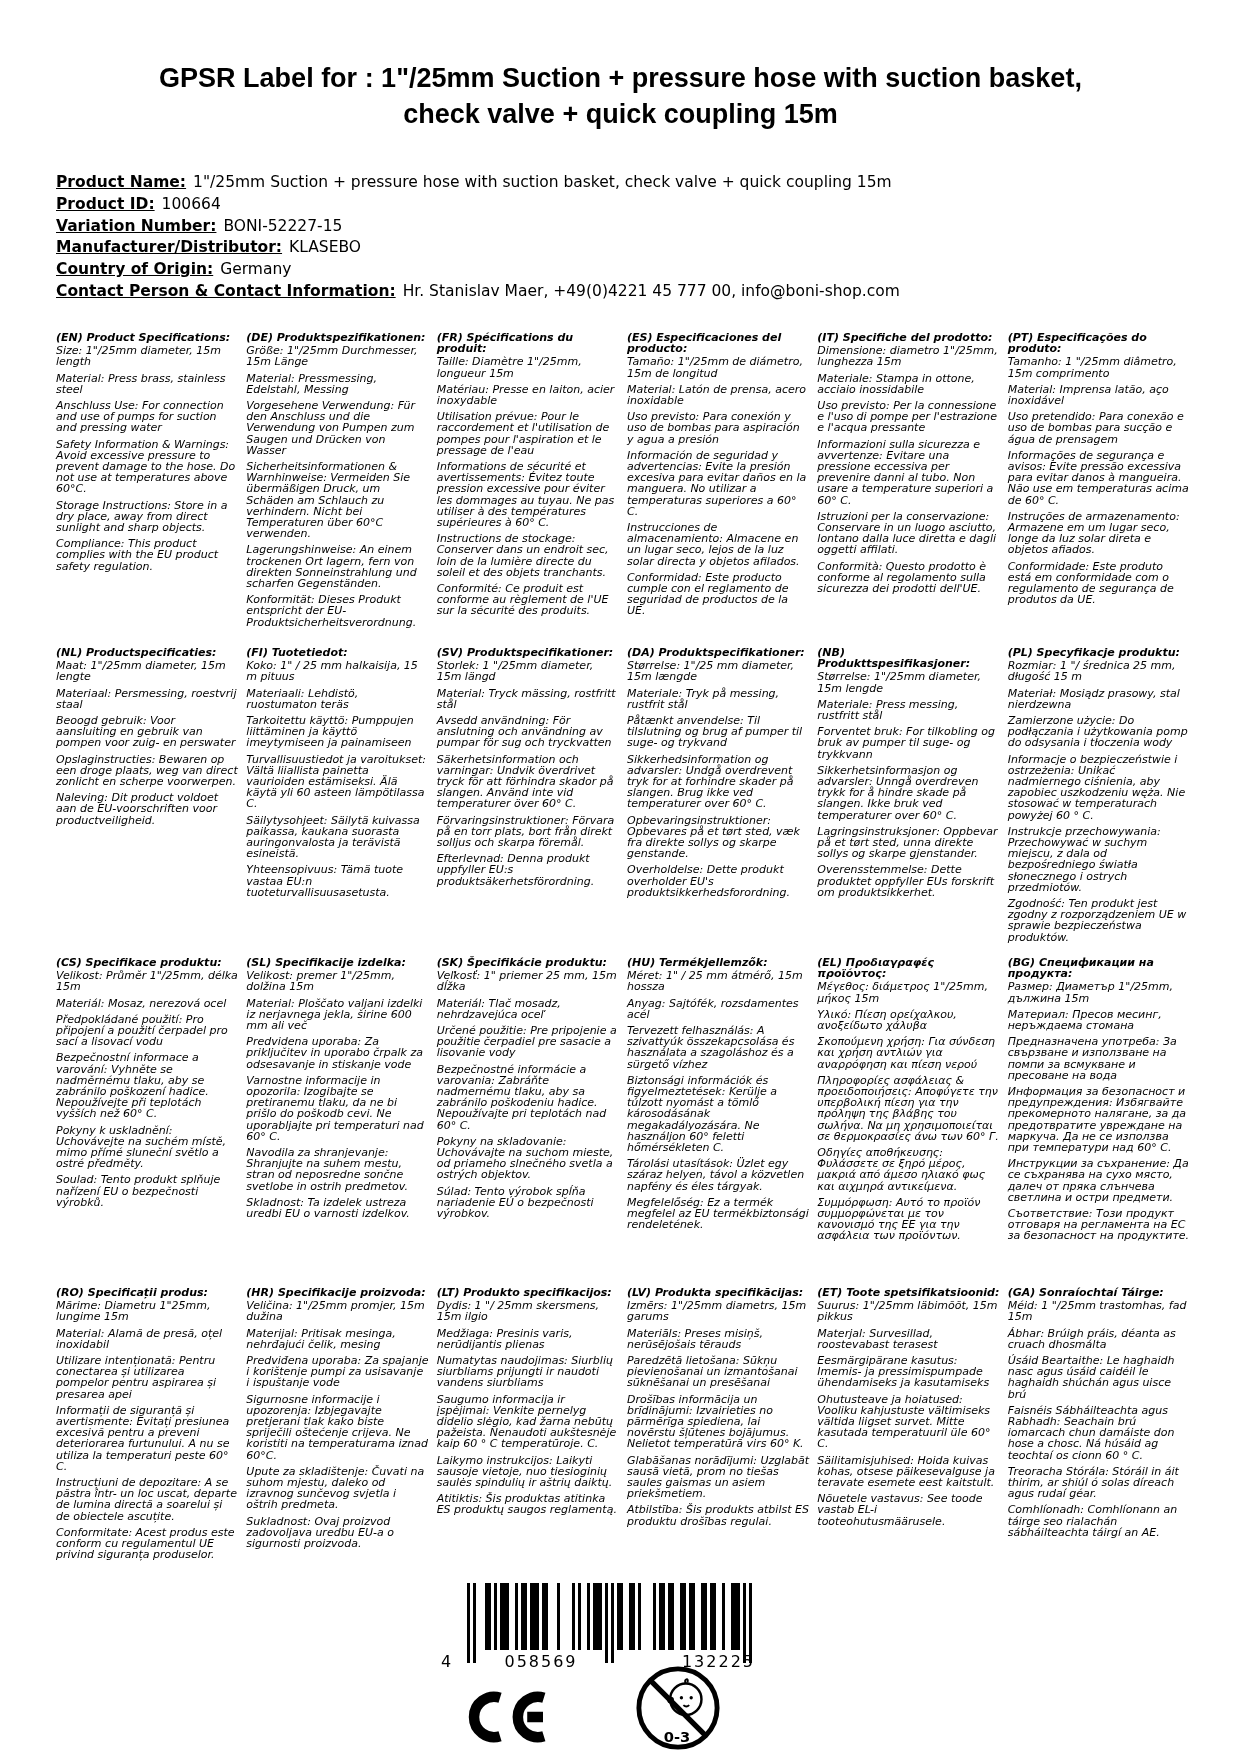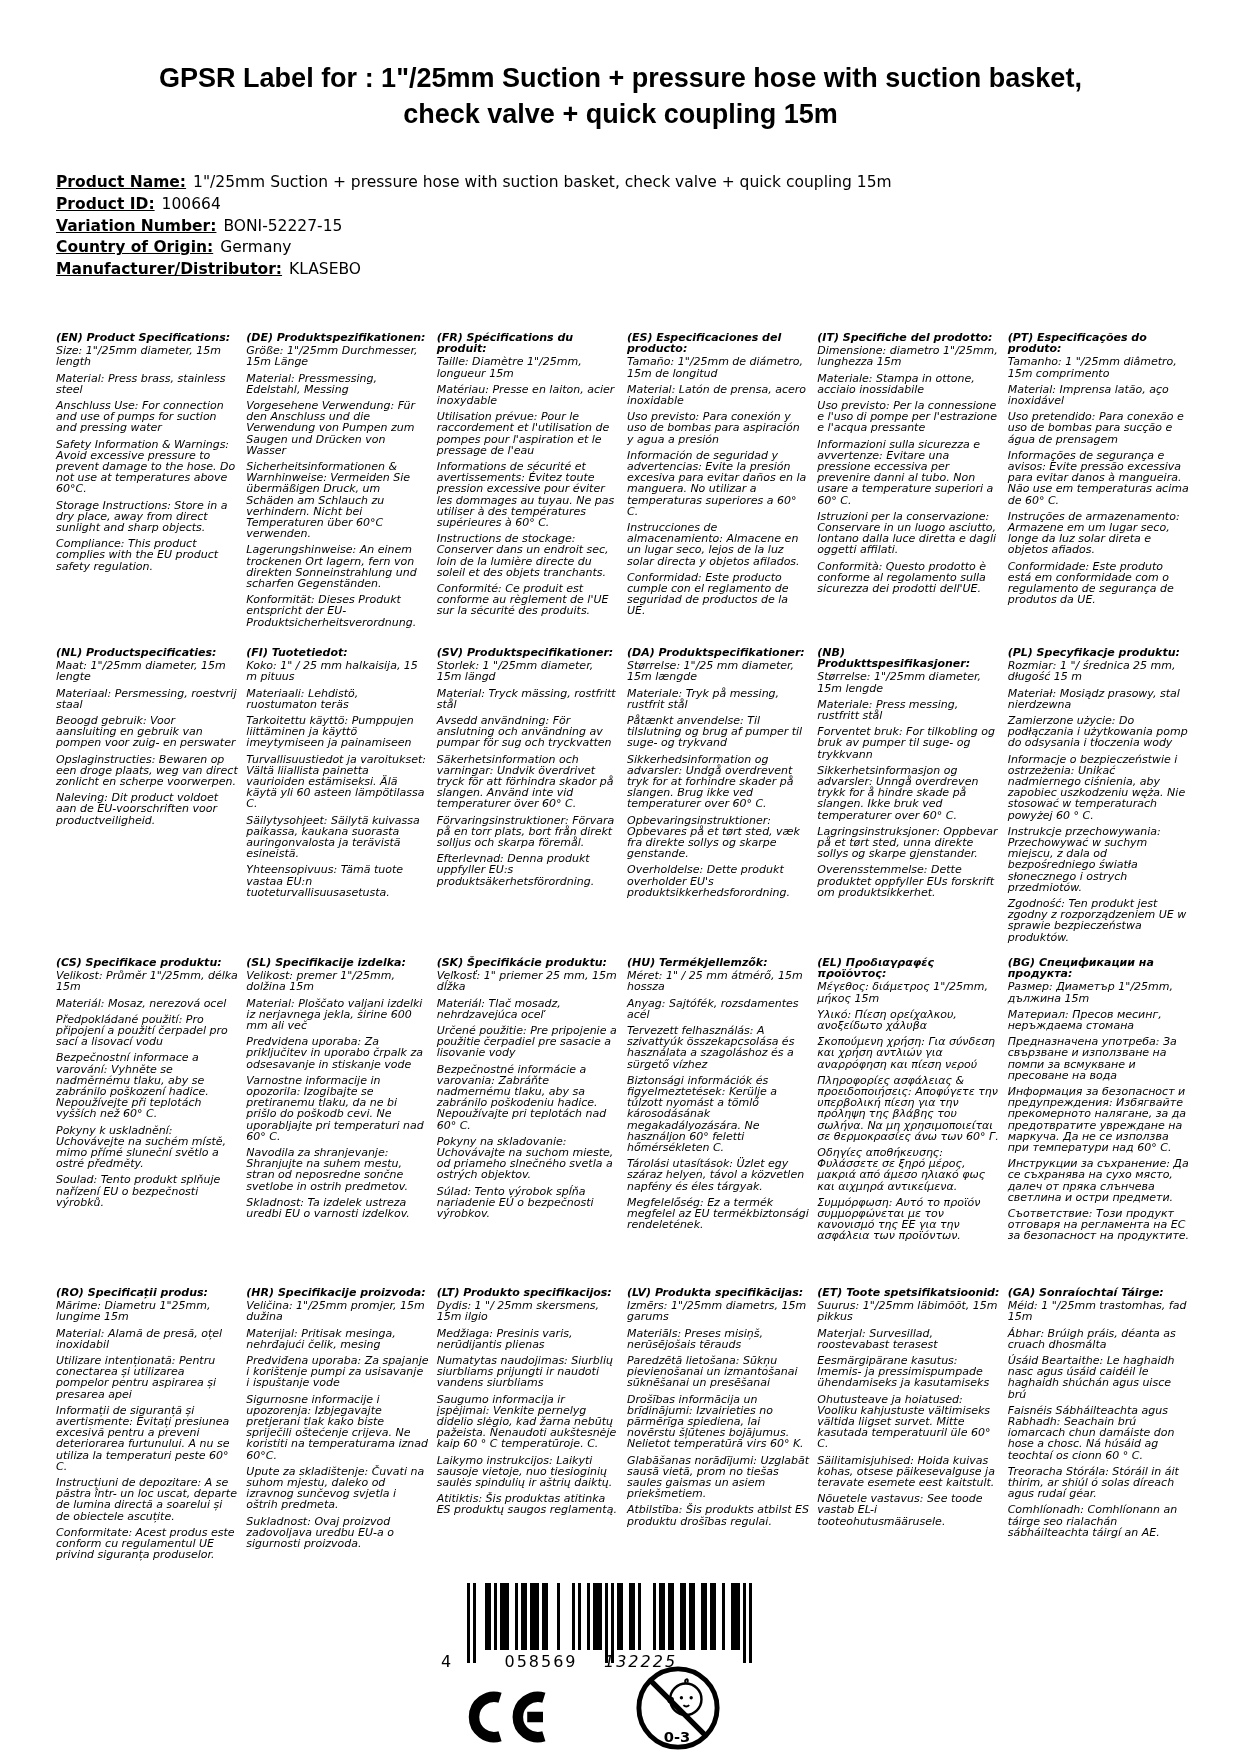--- a/index.html
+++ b/index.html
@@ -23,35 +23,36 @@
   }
   .lang-block{font-size:11px;line-height:11.2px;overflow-wrap:break-word;font-style:italic;}
   .block-heading{font-weight:bold;margin:0 0 2px 0;}
   .lang-block p{margin:0 0 5px 0;}
   .barcode{position:absolute;left:467px;top:1583px;width:285px;height:100px;}
   .bars{position:relative;height:80px;display:flex;align-items:flex-start;}
   .bars div{flex:0 0 3px;}
   .bc-digit{position:absolute;top:69px;font-size:16px;letter-spacing:2px;}
   .bc-prefix{left:-26px;}
   .bc-g1{left:10px;width:128px;text-align:center;}
-  .bc-g2{left:137px;width:128px;text-align:left;font-style:italic;}
+  .bc-g2{left:160px;width:128px;text-align:right;}
   .ce-mark{position:absolute;left:458px;top:1686px;}
   .age-warning{position:absolute;left:634px;top:1664px;}
 </style>
 </head>
 <body>
 
 <div class="title">GPSR Label for : 1"/25mm Suction + pressure hose with suction basket, check valve + quick coupling 15m</div>
 
 <div class="product-info">
   <div class="pi-row"><span class="pi-label">Product Name:</span><span class="pi-value">1"/25mm Suction + pressure hose with suction basket, check valve + quick coupling 15m</span></div>
   <div class="pi-row"><span class="pi-label">Product ID:</span><span class="pi-value">100664</span></div>
   <div class="pi-row"><span class="pi-label">Variation Number:</span><span class="pi-value">BONI-52227-15</span></div>
+  <div class="pi-row"><span class="pi-label">Manufacturer/Distributor:</span><span class="pi-value">KLASEBO</span></div>
   <div class="pi-row"><span class="pi-label">Country of Origin:</span><span class="pi-value">Germany</span></div>
-  <div class="pi-row"><span class="pi-label">Manufacturer/Distributor:</span><span class="pi-value">KLASEBO</span></div>
+  <div class="pi-row"><span class="pi-label">Contact Person &amp; Contact Information:</span><span class="pi-value">Hr. Stanislav Maer, +49(0)4221 45 777 00, info@boni-shop.com</span></div>
 </div>
 
 <div class="lang-grid">
   <div class="lang-block">
     <div class="block-heading">(EN) Product Specifications:</div>
   <p>Size: 1"/25mm diameter, 15m length</p>
       <p>Material: Press brass, stainless steel</p>
       <p>Anschluss Use: For connection and use of pumps for suction and pressing water</p>
       <p>Safety Information &amp; Warnings: Avoid excessive pressure to prevent damage to the hose. Do not use at temperatures above 60°C.</p>
       <p>Storage Instructions: Store in a dry place, away from direct sunlight and sharp objects.</p>

